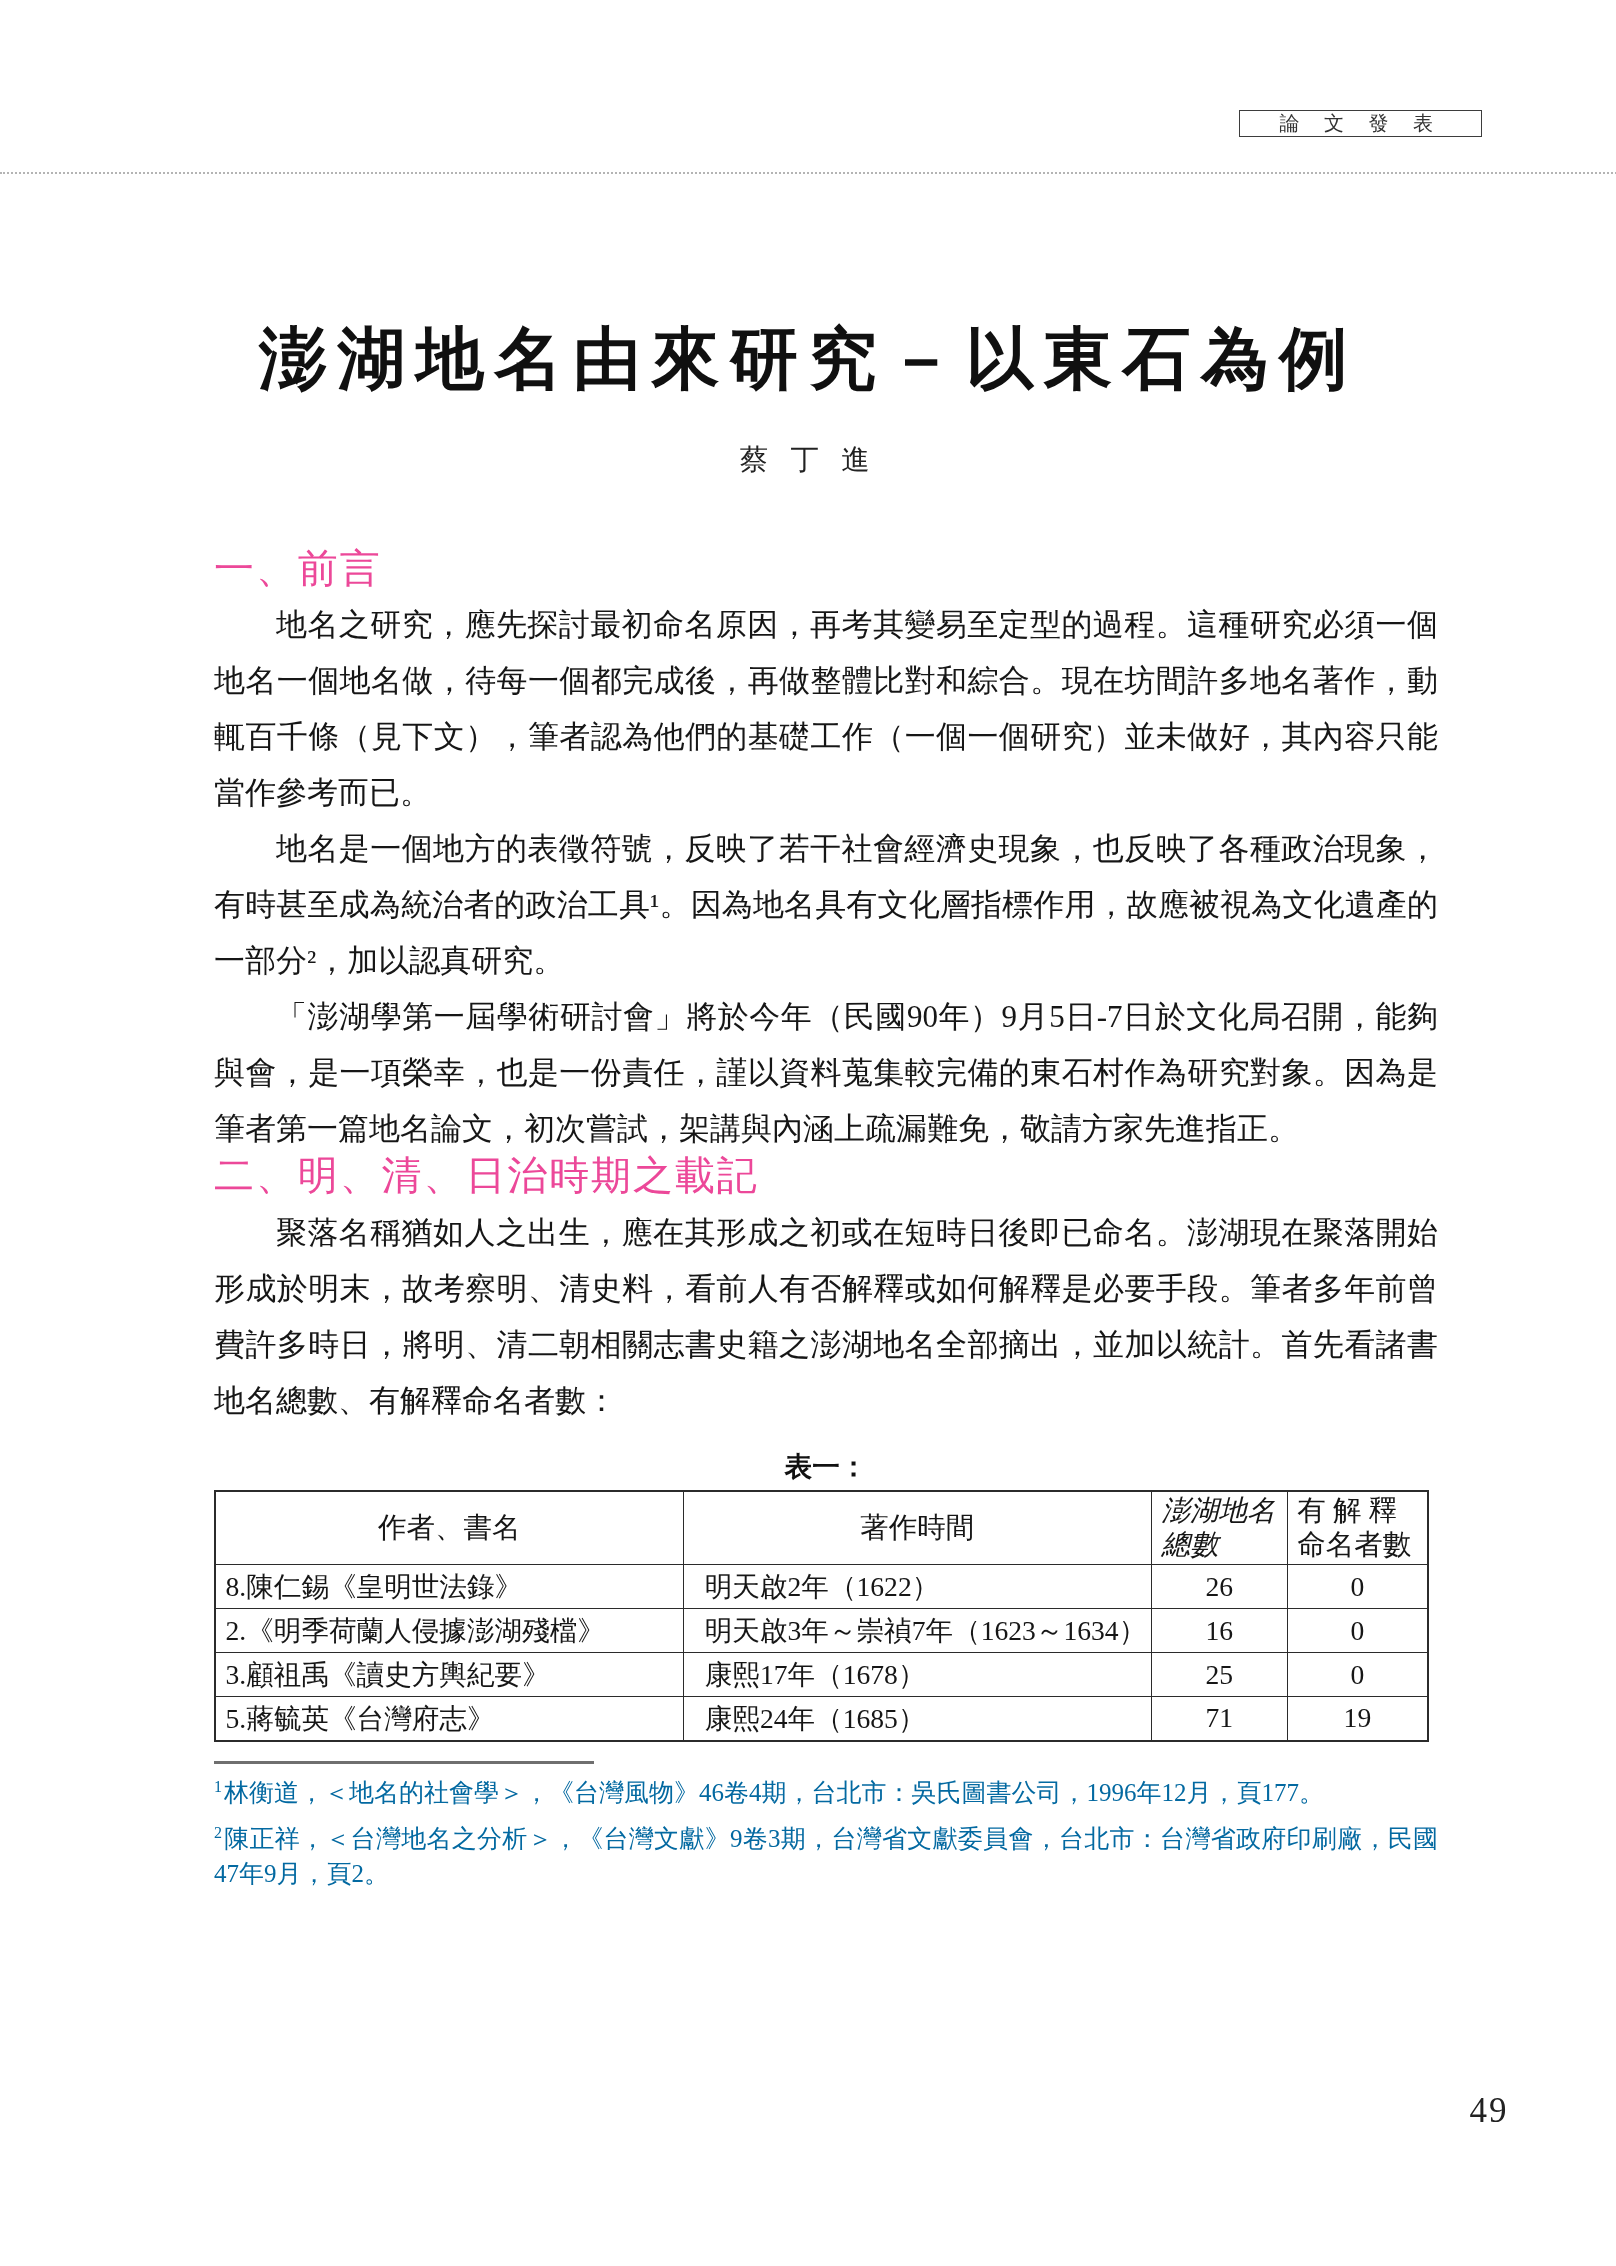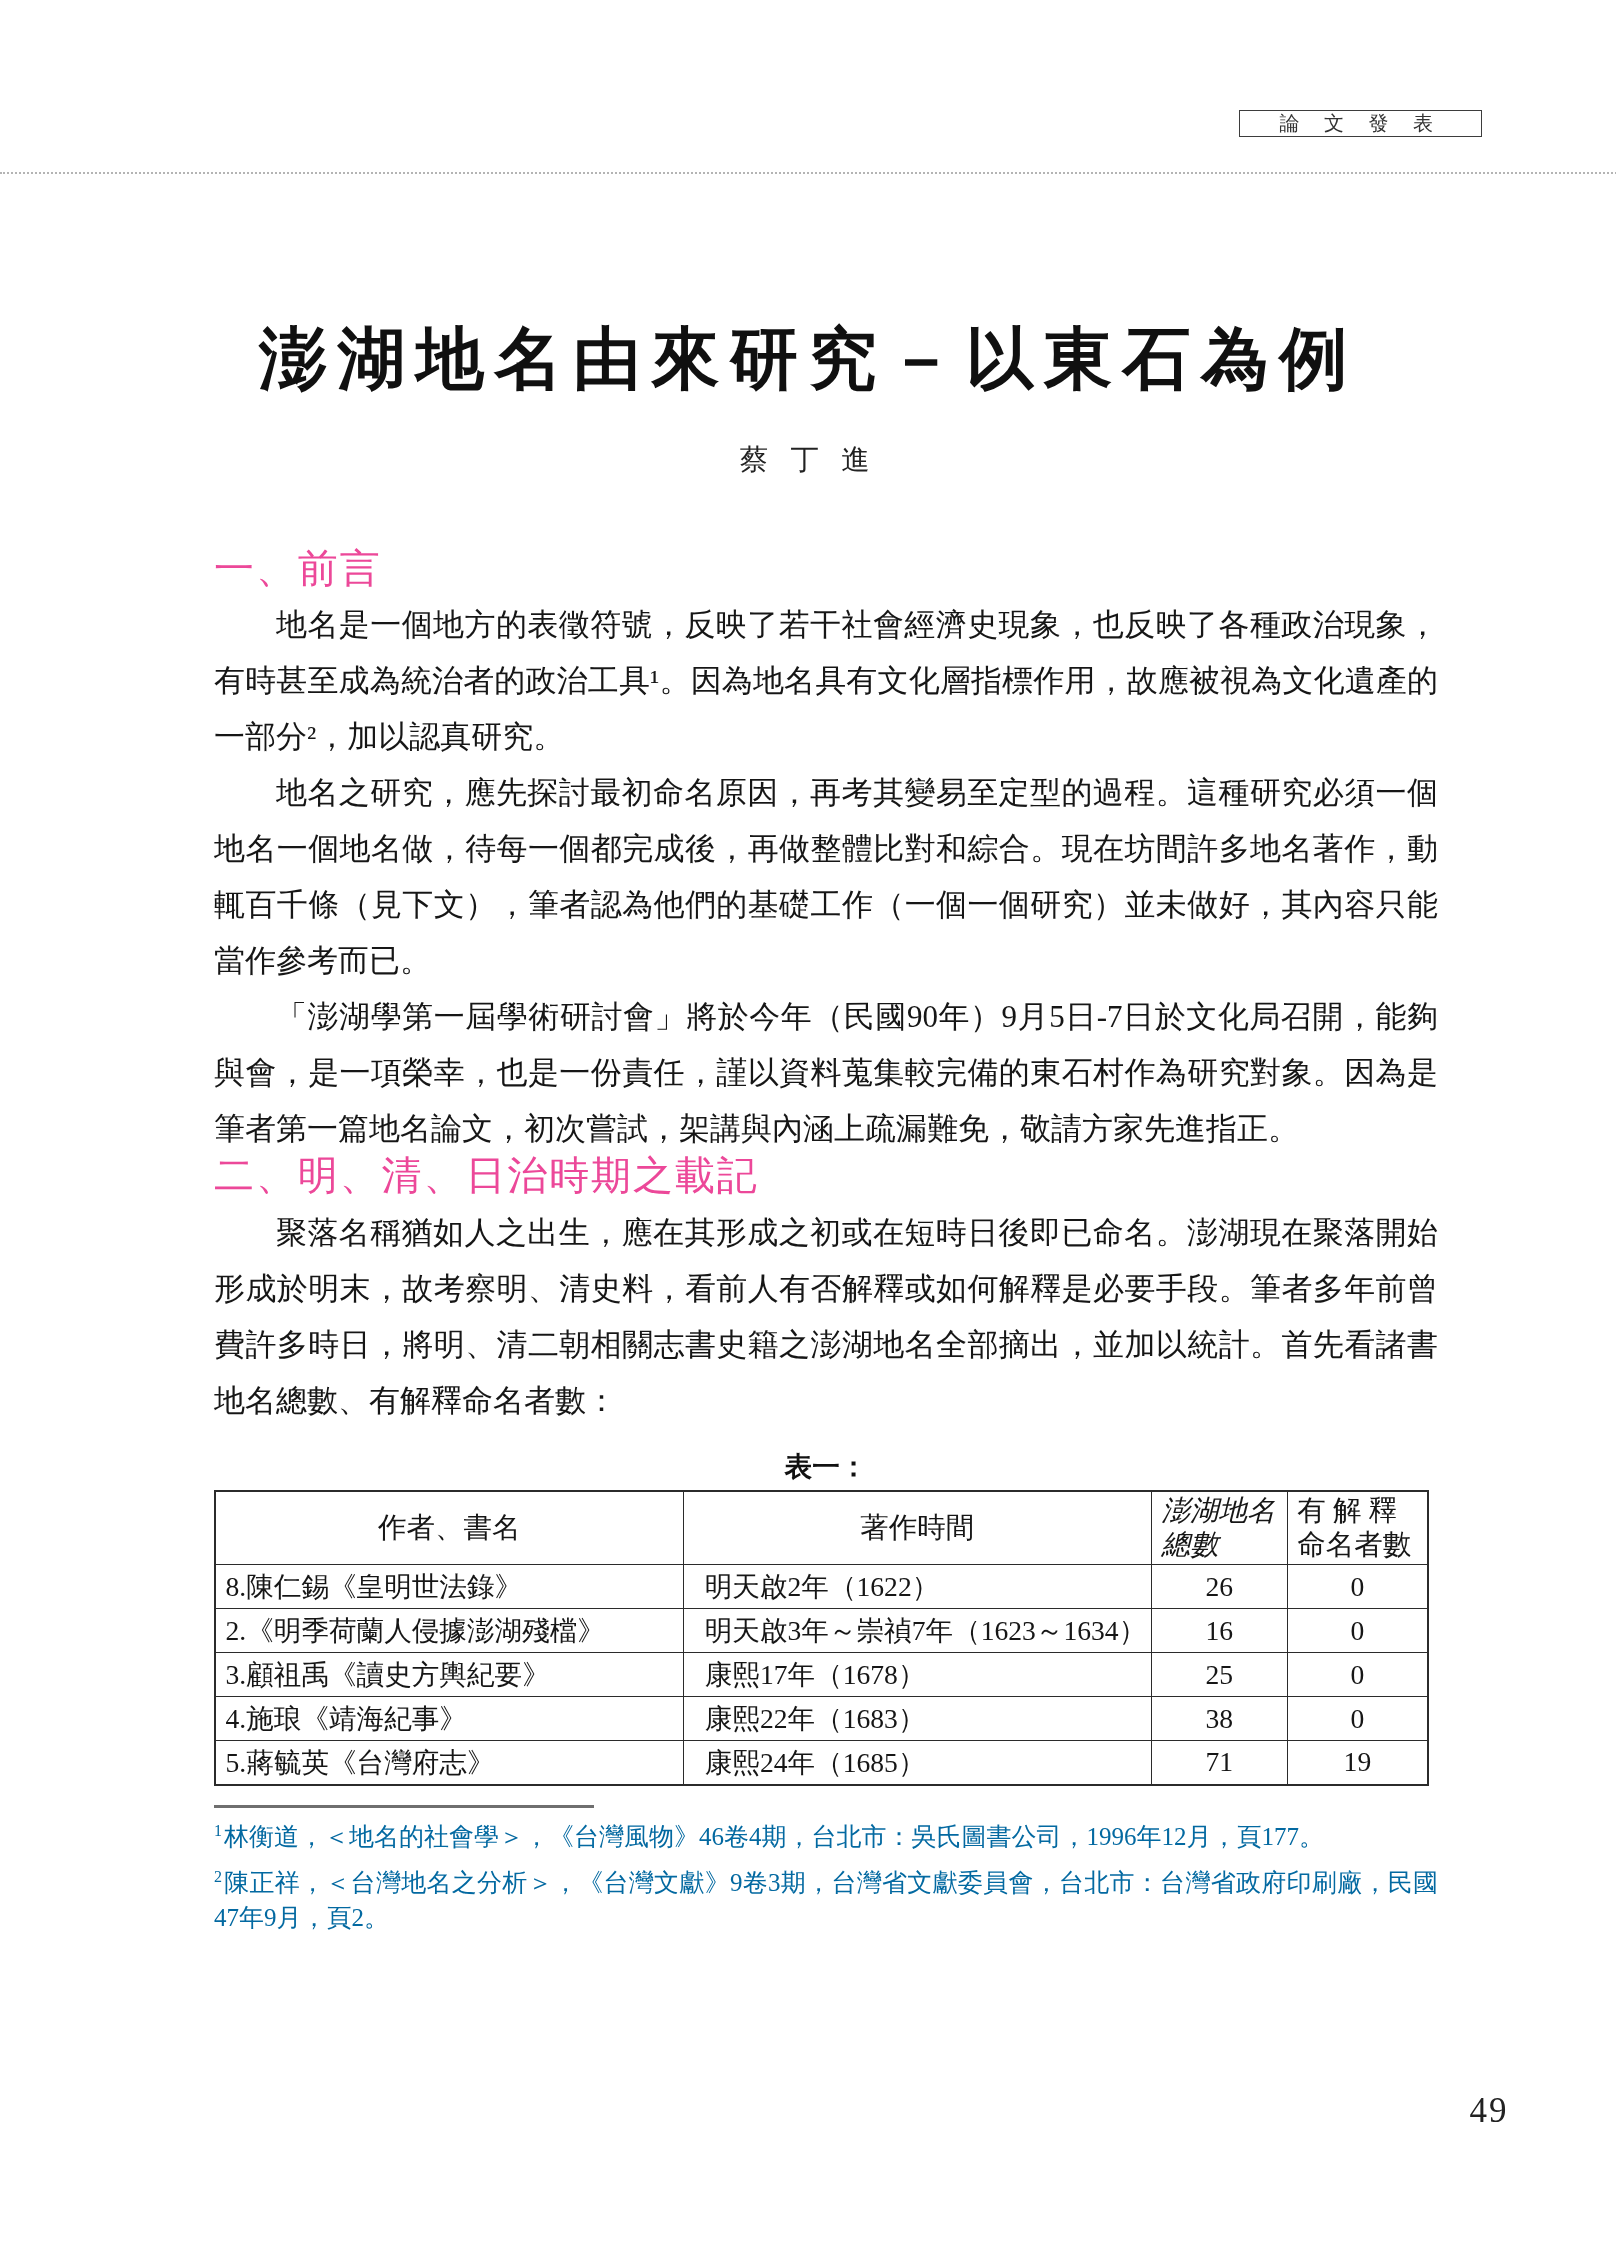--- a/index.html
+++ b/index.html
@@ -111,22 +111,22 @@
 
   <div class="dotted-rule"></div>
 
   <h1 class="title">澎湖地名由來研究－以東石為例</h1>
 
   <div class="author">蔡 丁 進</div>
 
   <div class="content">
 
     <h2 class="sec">一、前言</h2>
+    <p class="body">地名之研究，應先探討最初命名原因，再考其變易至定型的過程。這種研究必須一個地名一個地名做，待每一個都完成後，再做整體比對和綜合。現在坊間許多地名著作，動輒百千條（見下文），筆者認為他們的基礎工作（一個一個研究）並未做好，其內容只能當作參考而已。</p>
     <p class="body">地名是一個地方的表徵符號，反映了若干社會經濟史現象，也反映了各種政治現象，有時甚至成為統治者的政治工具¹。因為地名具有文化層指標作用，故應被視為文化遺產的一部分²，加以認真研究。</p>
-    <p class="body">地名之研究，應先探討最初命名原因，再考其變易至定型的過程。這種研究必須一個地名一個地名做，待每一個都完成後，再做整體比對和綜合。現在坊間許多地名著作，動輒百千條（見下文），筆者認為他們的基礎工作（一個一個研究）並未做好，其內容只能當作參考而已。</p>
     <p class="body">「澎湖學第一屆學術研討會」將於今年（民國90年）9月5日-7日於文化局召開，能夠與會，是一項榮幸，也是一份責任，謹以資料蒐集較完備的東石村作為研究對象。因為是筆者第一篇地名論文，初次嘗試，架講與內涵上疏漏難免，敬請方家先進指正。</p>
 
     <h2 class="sec mt">二、明、清、日治時期之載記</h2>
     <p class="body">聚落名稱猶如人之出生，應在其形成之初或在短時日後即已命名。澎湖現在聚落開始形成於明末，故考察明、清史料，看前人有否解釋或如何解釋是必要手段。筆者多年前曾費許多時日，將明、清二朝相關志書史籍之澎湖地名全部摘出，並加以統計。首先看諸書地名總數、有解釋命名者數：</p>
 
     <div class="table-label">表一：</div>
 
     <table class="t1">
       <thead>
         <tr>
@@ -151,26 +151,20 @@
           <td class="num">16</td>
           <td class="num">0</td>
         </tr>
         <tr>
           <td class="cl">3.顧祖禹《讀史方輿紀要》</td>
           <td class="ct">康熙17年（1678）</td>
           <td class="num">25</td>
           <td class="num">0</td>
         </tr>
         <tr>
-          <td class="cl">4.施琅《靖海紀事》</td>
-          <td class="ct">康熙22年（1683）</td>
-          <td class="num">38</td>
-          <td class="num">0</td>
-        </tr>
-        <tr>
           <td class="cl">5.蔣毓英《台灣府志》</td>
           <td class="ct">康熙24年（1685）</td>
           <td class="num">71</td>
           <td class="num">19</td>
         </tr>
       </tbody>
     </table>
 
     <div class="fn-rule"></div>
 

